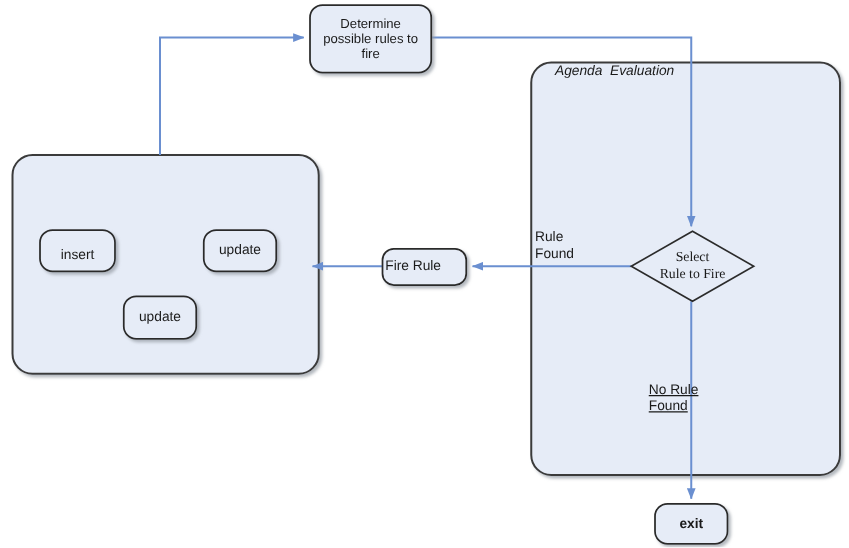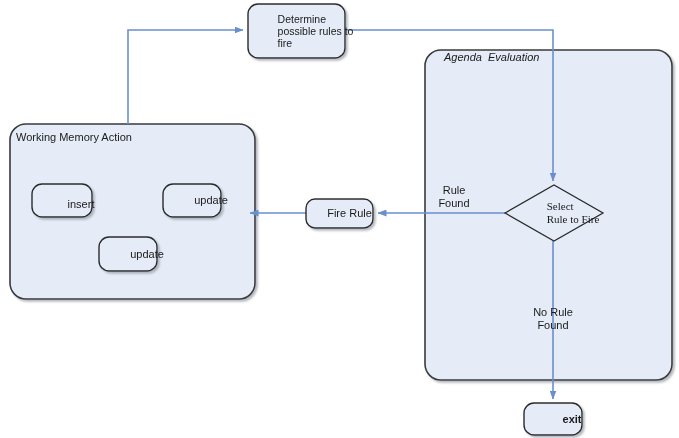--- a/index.html
+++ b/index.html
@@ -20,40 +20,39 @@
   #canvas svg {
     position: absolute;
     top: 0;
     left: 0;
     width: 679px;
     height: 438px;
   }
   .node-label {
     position: absolute;
     color: #1a1a1a;
+    text-align: center;
     line-height: 1.15;
     white-space: pre-line;
     pointer-events: none;
     display: flex;
     align-items: center;
     justify-content: center;
-    padding-left: 19px;
   }
   .container-title {
     position: absolute;
     color: #1a1a1a;
     font-size: 11px;
     white-space: pre;
     text-align: left;
   }
   .edge-label {
     position: absolute;
     color: #1a1a1a;
     font-size: 11px;
-    text-align: center;
     line-height: 1.2;
     white-space: pre-line;
   }
   .t-determine { font-size: 10.5px; }
   .t-small { font-size: 11px; }
   .t-diamond { font-size: 11px; font-family: Liberation Serif, serif; }
 </style>
 </head>
 <body>
 
@@ -91,21 +90,20 @@
 
     <rect x="99" y="237" width="58" height="34" rx="10" ry="10" fill="#e6ecf7" stroke="#2b2b2b" stroke-width="1.4" filter="url(#softshadow)"></rect>
 
     <rect x="306" y="199" width="67" height="29" rx="9" ry="9" fill="#e6ecf7" stroke="#2b2b2b" stroke-width="1.4" filter="url(#softshadow)"></rect>
 
     <polygon points="505,213 554,185 603,213 554,241" fill="#e6ecf7" stroke="#2b2b2b" stroke-width="1.3"></polygon>
 
     <rect x="524" y="403" width="58" height="32" rx="10" ry="10" fill="#e6ecf7" stroke="#2b2b2b" stroke-width="1.4" filter="url(#softshadow)"></rect>
   </svg>
 
-  <div class="container-title" style="left:16px; top:131px; width:220px;">Working Memory Action</div>
 
   <div class="container-title" style="left:444px; top:51px; width:200px;font-style:italic;">Agenda  Evaluation</div>
 
   <div class="node-label t-determine" style="left:248px; top:4px; width:97px; height:54px;">Determine
 possible rules to
 fire</div>
 
   <div class="node-label t-small" style="left:32px; top:194px; width:60px; height:21px;">insert</div>
 
   <div class="node-label t-small" style="left:163px; top:184px; width:58px; height:33px;border-radius:12px;">update</div>
@@ -115,16 +113,16 @@
   <div class="node-label t-small" style="left:306px; top:199px; width:49px; height:29px;">Fire Rule</div>
 
   <div class="node-label t-diamond" style="left:505px; top:185px; width:98px; height:56px;">Select
 Rule to Fire</div>
 
   <div class="node-label t-small" style="left:524px; top:403px; width:58px; height:32px;font-weight:bold;">exit</div>
 
   <div class="edge-label" style="left:428px; top:184px; width:52px;">Rule
 Found</div>
 
-  <div class="edge-label" style="left:519px; top:306px; width:68px;">No Rule
+  <div class="edge-label" style="left:519px; top:306px; width:68px;text-decoration:underline;">No Rule
 Found</div>
 
 </div>
 
 </body></html>

